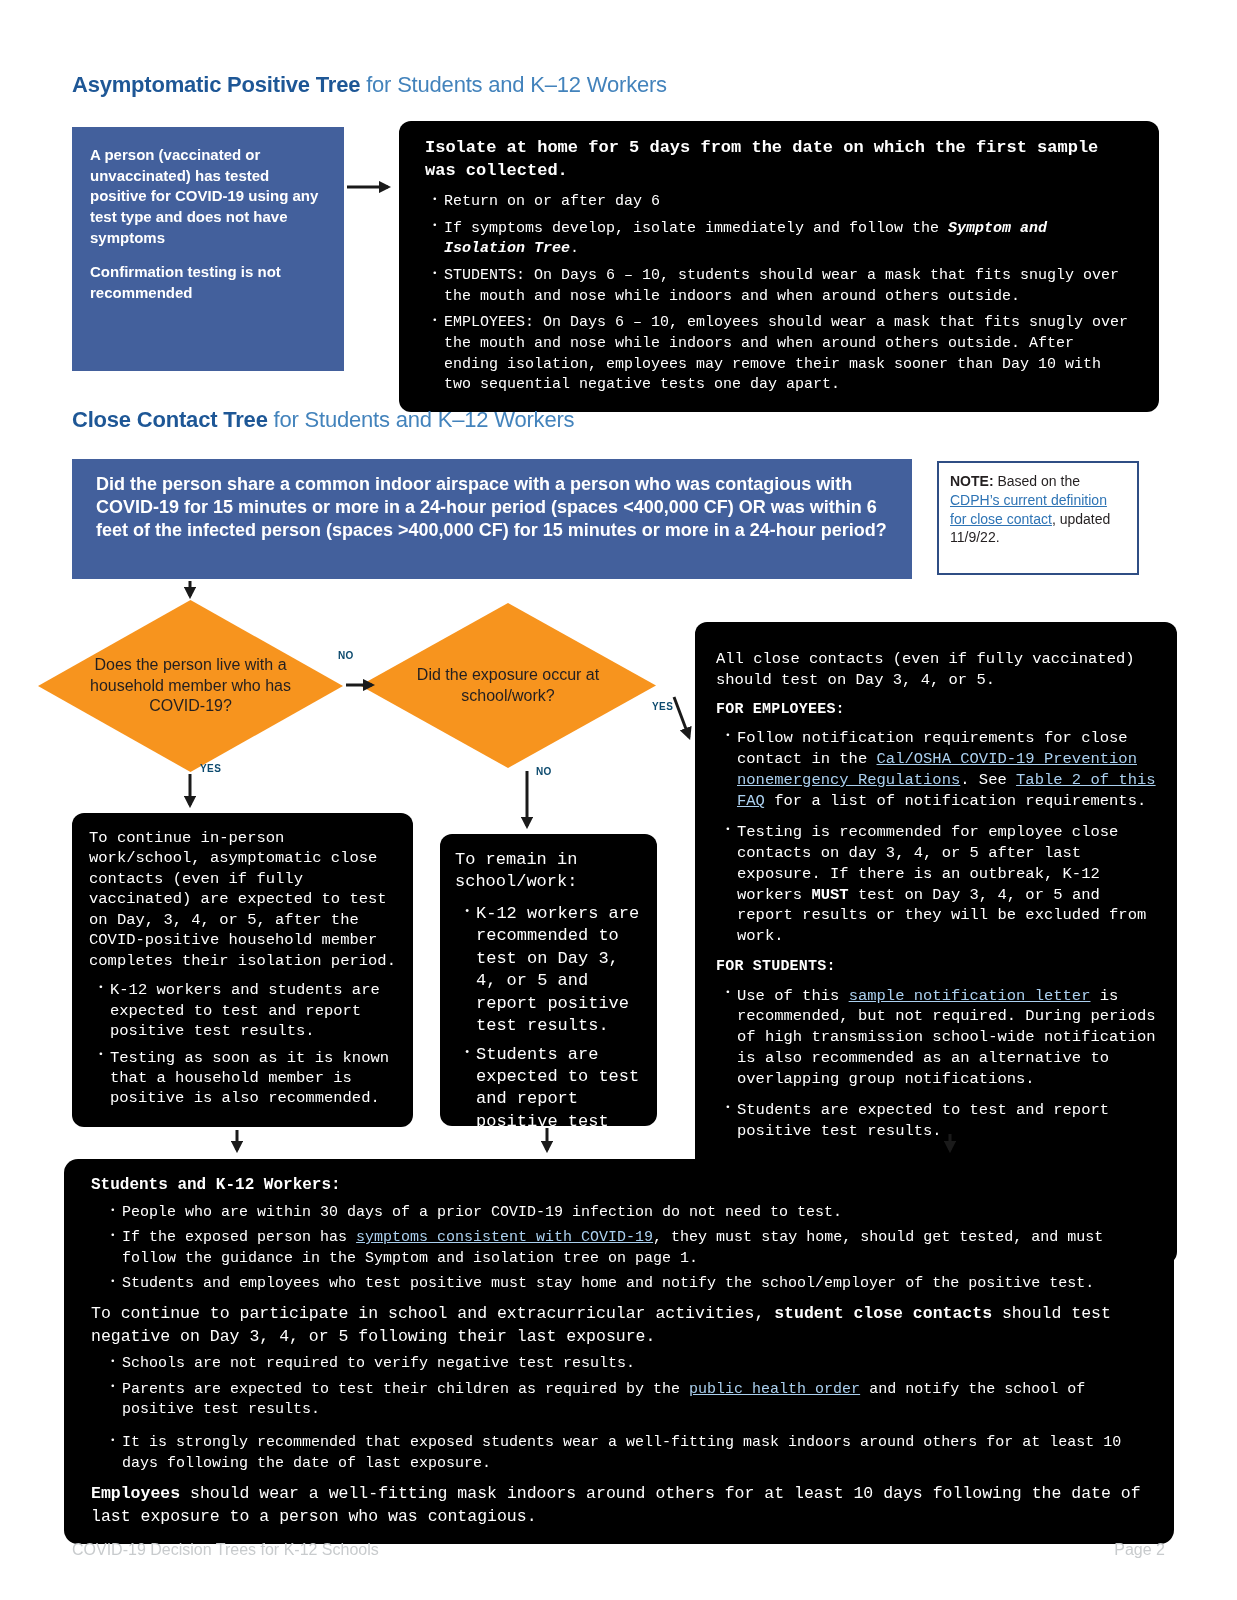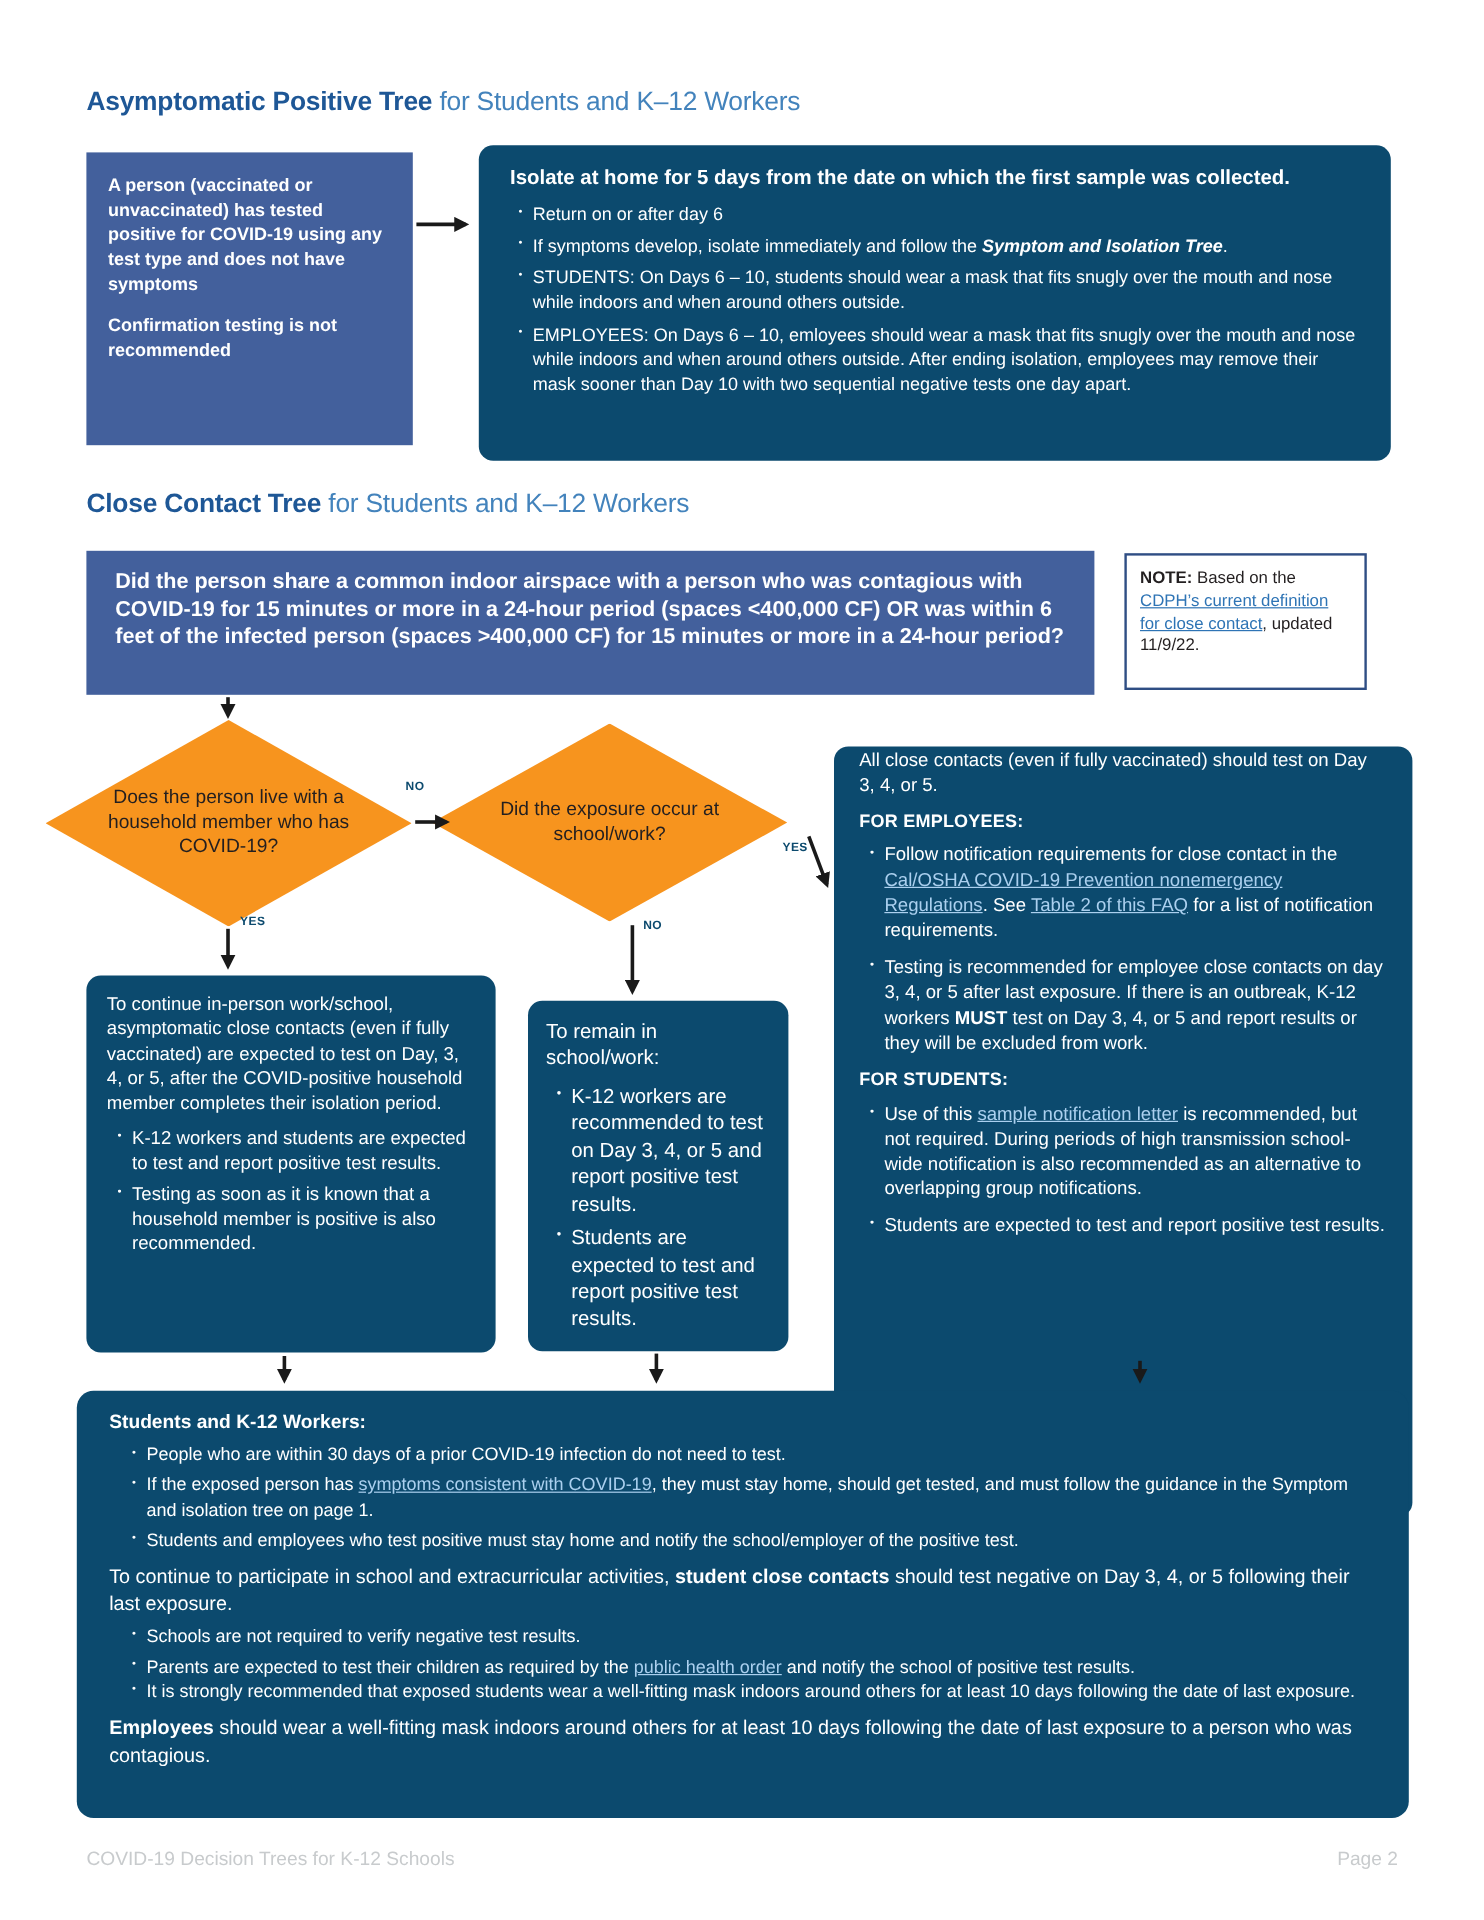--- a/index.html
+++ b/index.html
@@ -6,21 +6,21 @@
   html,body { background:#ffffff; }
   body { font-family:"Liberation Sans", sans-serif; color:#231f20; }
   .page { position:relative; width:1237px; height:1600px; background:#ffffff; overflow:hidden; }
   .abs { position:absolute; }
 
   .sec-title { font-size:22px; letter-spacing:-0.2px; }
   .sec-title .tb { font-weight:800; color:#1e5796; }
   .sec-title .tr { font-weight:400; color:#4383bc; }
 
   .bluebox { background:#43609c; color:#ffffff; font-weight:700; }
-  .redbox  { background:#0c4a6e; color:#ffffff; border-radius:12px; }
+  .redbox  { background:#000000; color:#ffffff; border-radius:12px;font-family:Liberation Mono, monospace; }
   .rb-head { font-weight:700; }
   .rb-subhead { font-weight:700; font-size:15px; letter-spacing:.2px; }
 
   .notebox { background:#ffffff; border:2px solid #2f4e84; color:#231f20;
              font-size:14px; line-height:1.34; }
   .note-label { font-weight:700; }
   .note-link { color:#2e74b5; text-decoration:underline; cursor:pointer; }
 
   .diamond { background:#f7941e; color:#231f20;
              clip-path:polygon(50% 0,100% 50%,50% 100%,0 50%);
@@ -93,21 +93,21 @@
   </div>
 
   <div class="abs redbox" style="left:440px;top:834px;width:217px;height:292px;padding:15px 15px;font-size:17px;line-height:1.32;">
     <p style="margin-bottom:9px;">To remain in school/work:</p>
     <div class="bullets" style="padding-left:8px;">
       <div class="bullet">K-12 workers are recommended to test on Day 3, 4, or 5 and report positive test results.</div>
       <div class="bullet">Students are expected to test and report positive test results.</div>
     </div>
   </div>
 
-  <div class="abs redbox" style="left:695px;top:622px;width:482px;height:642px;padding:2px 21px;font-size:15.5px;line-height:1.35;">
+  <div class="abs redbox" style="left:695px;top:622px;width:482px;height:642px;padding:27px 21px;font-size:15.5px;line-height:1.35;">
     <p style="margin-bottom:9px;">All close contacts (even if fully vaccinated) should test on Day 3, 4, or 5.</p>
     <p class="rb-subhead" style="margin:8px 0 8px;">FOR EMPLOYEES:</p>
     <div class="bullets" style="padding-left:8px;">
       <div class="bullet"><span>Follow notification requirements for close contact in the </span><a class="lnk">Cal/OSHA COVID-19 Prevention nonemergency Regulations</a><span>. See </span><a class="lnk">Table 2 of this FAQ</a><span> for a list of notification requirements.</span></div>
       <div class="bullet" style="margin-top:10px;"><span>Testing is recommended for employee close contacts on day 3, 4, or 5 after last exposure. If there is an outbreak, K-12 workers </span><span class="b">MUST</span><span> test on Day 3, 4, or 5 and report results or they will be excluded from work.</span></div>
     </div>
     <p class="rb-subhead" style="margin:10px 0 8px;">FOR STUDENTS:</p>
     <div class="bullets" style="padding-left:8px;">
       <div class="bullet"><span>Use of this </span><a class="lnk">sample notification letter</a><span>  is recommended, but not required. During periods of high transmission school-wide notification is also recommended as an alternative to overlapping group notifications.</span></div>
       <div class="bullet" style="margin-top:10px;">Students are expected to test and report positive test results.</div>
@@ -118,21 +118,21 @@
     <p class="b" style="font-size:16px;">Students and K-12 Workers:</p>
     <div class="bullets" style="padding-left:18px;margin-top:6px;">
       <div class="bullet">People who are within 30 days of a prior COVID-19 infection do not need to test.</div>
       <div class="bullet" style="margin-top:5px;"><span>If the exposed person has </span><a class="lnk">symptoms consistent with COVID-19</a><span>, they must stay home, should get tested, and must follow the guidance in the Symptom and isolation tree on page 1.</span></div>
       <div class="bullet" style="margin-top:5px;">Students and employees who test positive must stay home and notify the school/employer of the positive test.</div>
     </div>
     <p style="font-size:16.5px;margin-top:9px;"><span>To continue to participate in school and extracurricular activities, </span><span class="b">student close contacts</span><span> should test negative on Day 3, 4, or 5 following their last exposure.</span></p>
     <div class="bullets" style="padding-left:18px;margin-top:6px;">
       <div class="bullet">Schools are not required to verify negative test results.</div>
       <div class="bullet" style="margin-top:5px;"><span>Parents are expected to test their children as required by the </span><a class="lnk">public health order</a><span> and notify the school of positive test results.</span></div>
-      <div class="bullet" style="margin-top:0;">It is strongly recommended that exposed students wear a well-fitting mask indoors around others for at least 10 days following the date of last exposure.</div>
+      <div class="bullet" style="margin-top:13px;">It is strongly recommended that exposed students wear a well-fitting mask indoors around others for at least 10 days following the date of last exposure.</div>
     </div>
     <p style="font-size:16.5px;margin-top:9px;"><span class="b">Employees</span><span> should wear a well-fitting mask indoors around others for at least 10 days following the date of last exposure to a person who was contagious.</span></p>
   </div>
 
   <div class="abs footer-text" style="left:72px;top:1541px;">COVID-19 Decision Trees for K-12 Schools</div>
   <div class="abs footer-text" style="right:72px;top:1541px;">Page 2</div>
 
   <svg class="abs" width="1237" height="1600" style="left:0;top:0;pointer-events:none;">
     <defs>
       <marker id="ah" viewBox="0 0 10 10" refX="7.5" refY="5" markerWidth="4.2" markerHeight="4.2" orient="auto">

